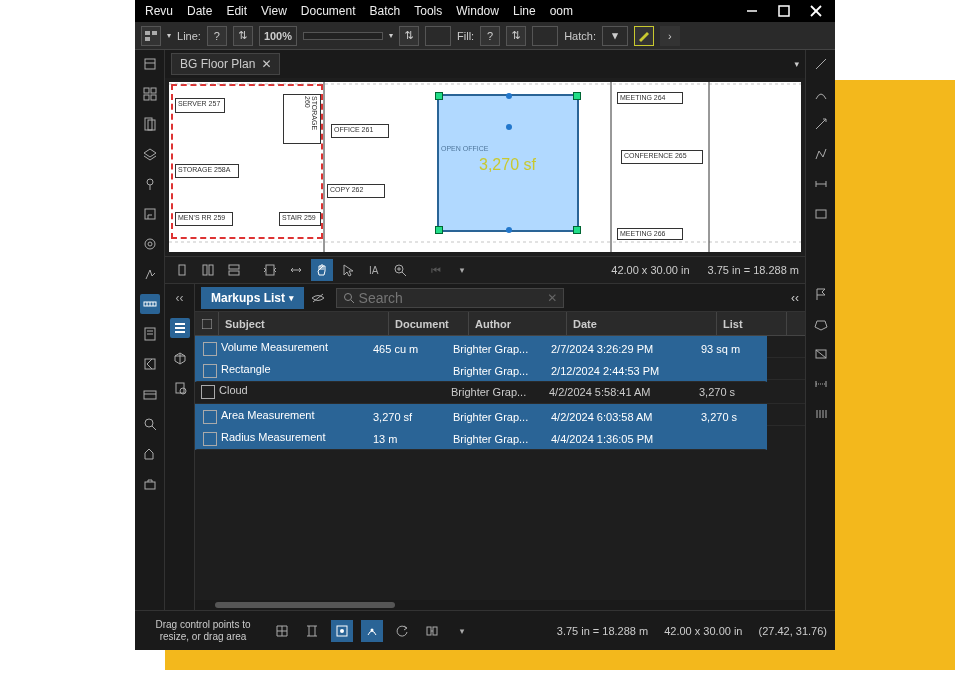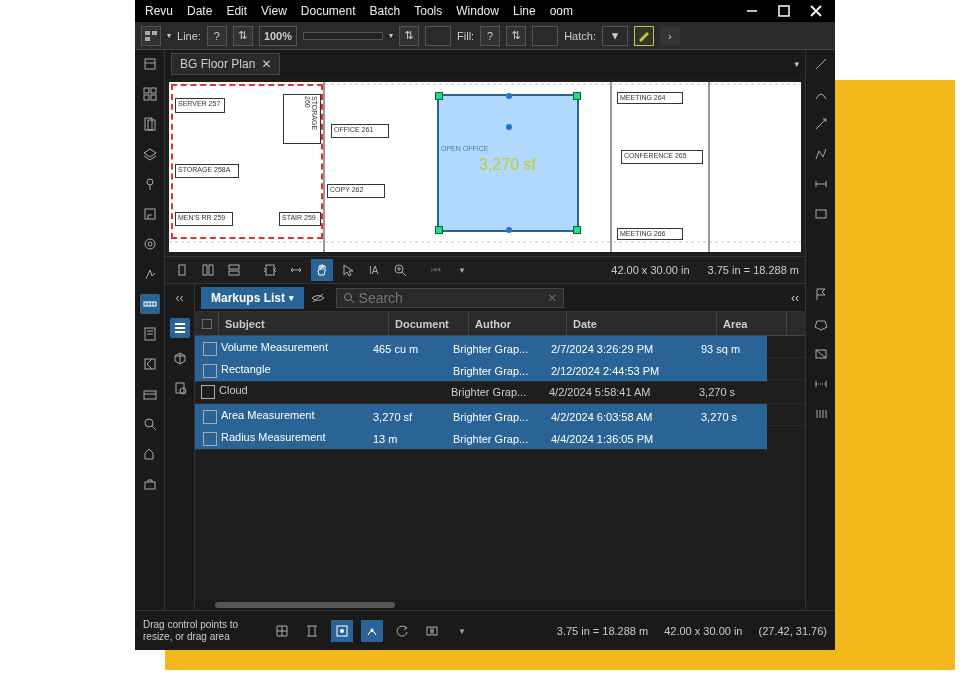--- a/index.html
+++ b/index.html
@@ -74,21 +74,21 @@
 .grp .chv { width: 10px; }
 .row { display: flex; align-items: center; height: 24px; border-bottom: 1px solid #2a2a2a; }
 .row.sel { background: #2a6496; color: #fff; }
 .row .cell { padding: 0 6px; overflow: hidden; text-overflow: ellipsis; white-space: nowrap; }
 .row .mkicon { width: 14px; height: 14px; border: 1px solid #aaa; margin-right: 4px; display: inline-block; vertical-align: middle; }
 
 .scrollx { height: 10px; background: #1a1a1a; position: relative; }
 .scrollx .thumb { position: absolute; left: 20px; top: 2px; height: 6px; width: 180px; background: #555; border-radius: 3px; }
 
 
-.status { height: 40px; background: #1a1a1a; border-top: 1px solid #333; display: flex; align-items: center; padding: 0 8px; gap: 8px; font-size: 11px; color: #ccc; }
+.status { height: 40px; background: #1a1a1a; border-top: 1px solid #333; display: flex; align-items: center; padding: 0 8px; gap: 8px; font-size: 11px; color: #ccc; text-align: center; }
 .status .hint { width: 120px; font-size: 10px; line-height: 1.2; }
 .status .ic { width: 22px; height: 22px; display: flex; align-items: center; justify-content: center; color: #aaa; cursor: pointer; }
 .status .ic.active { background: #2a6496; color: #fff; }
 .status .sp { flex: 1; }
 .status .readout { display: flex; gap: 16px; }
 
 svg { display: block; }
 </style>
 </head>
 <body>
@@ -419,21 +419,21 @@
             <div class="thead">
               <span class="th chk">
                     <svg width="10" height="10">
                       <rect x="0" y="0" width="10" height="10" stroke="#aaa" fill="none"></rect>
                     </svg>
                   </span>
               <span class="th col-subj">Subject</span>
               <span class="th col-comm">Document</span>
               <span class="th col-auth">Author</span>
               <span class="th col-date">Date</span>
-              <span class="th col-area">Area</span>
+              <span class="th col-area">List</span>
             </div>
             <div id="tbody">
                   <div class="row sel">
                     <span class="cell col-subj"><span class="mkicon"></span>Volume Measurement</span>
                     <span class="cell col-comm">465 cu m</span>
                     <span class="cell col-auth">Brighter Grap...</span>
                     <span class="cell col-date">2/7/2024 3:26:29 PM</span>
                     <span class="cell col-area">93 sq m</span>
                   </div>
                   <div class="grp">

